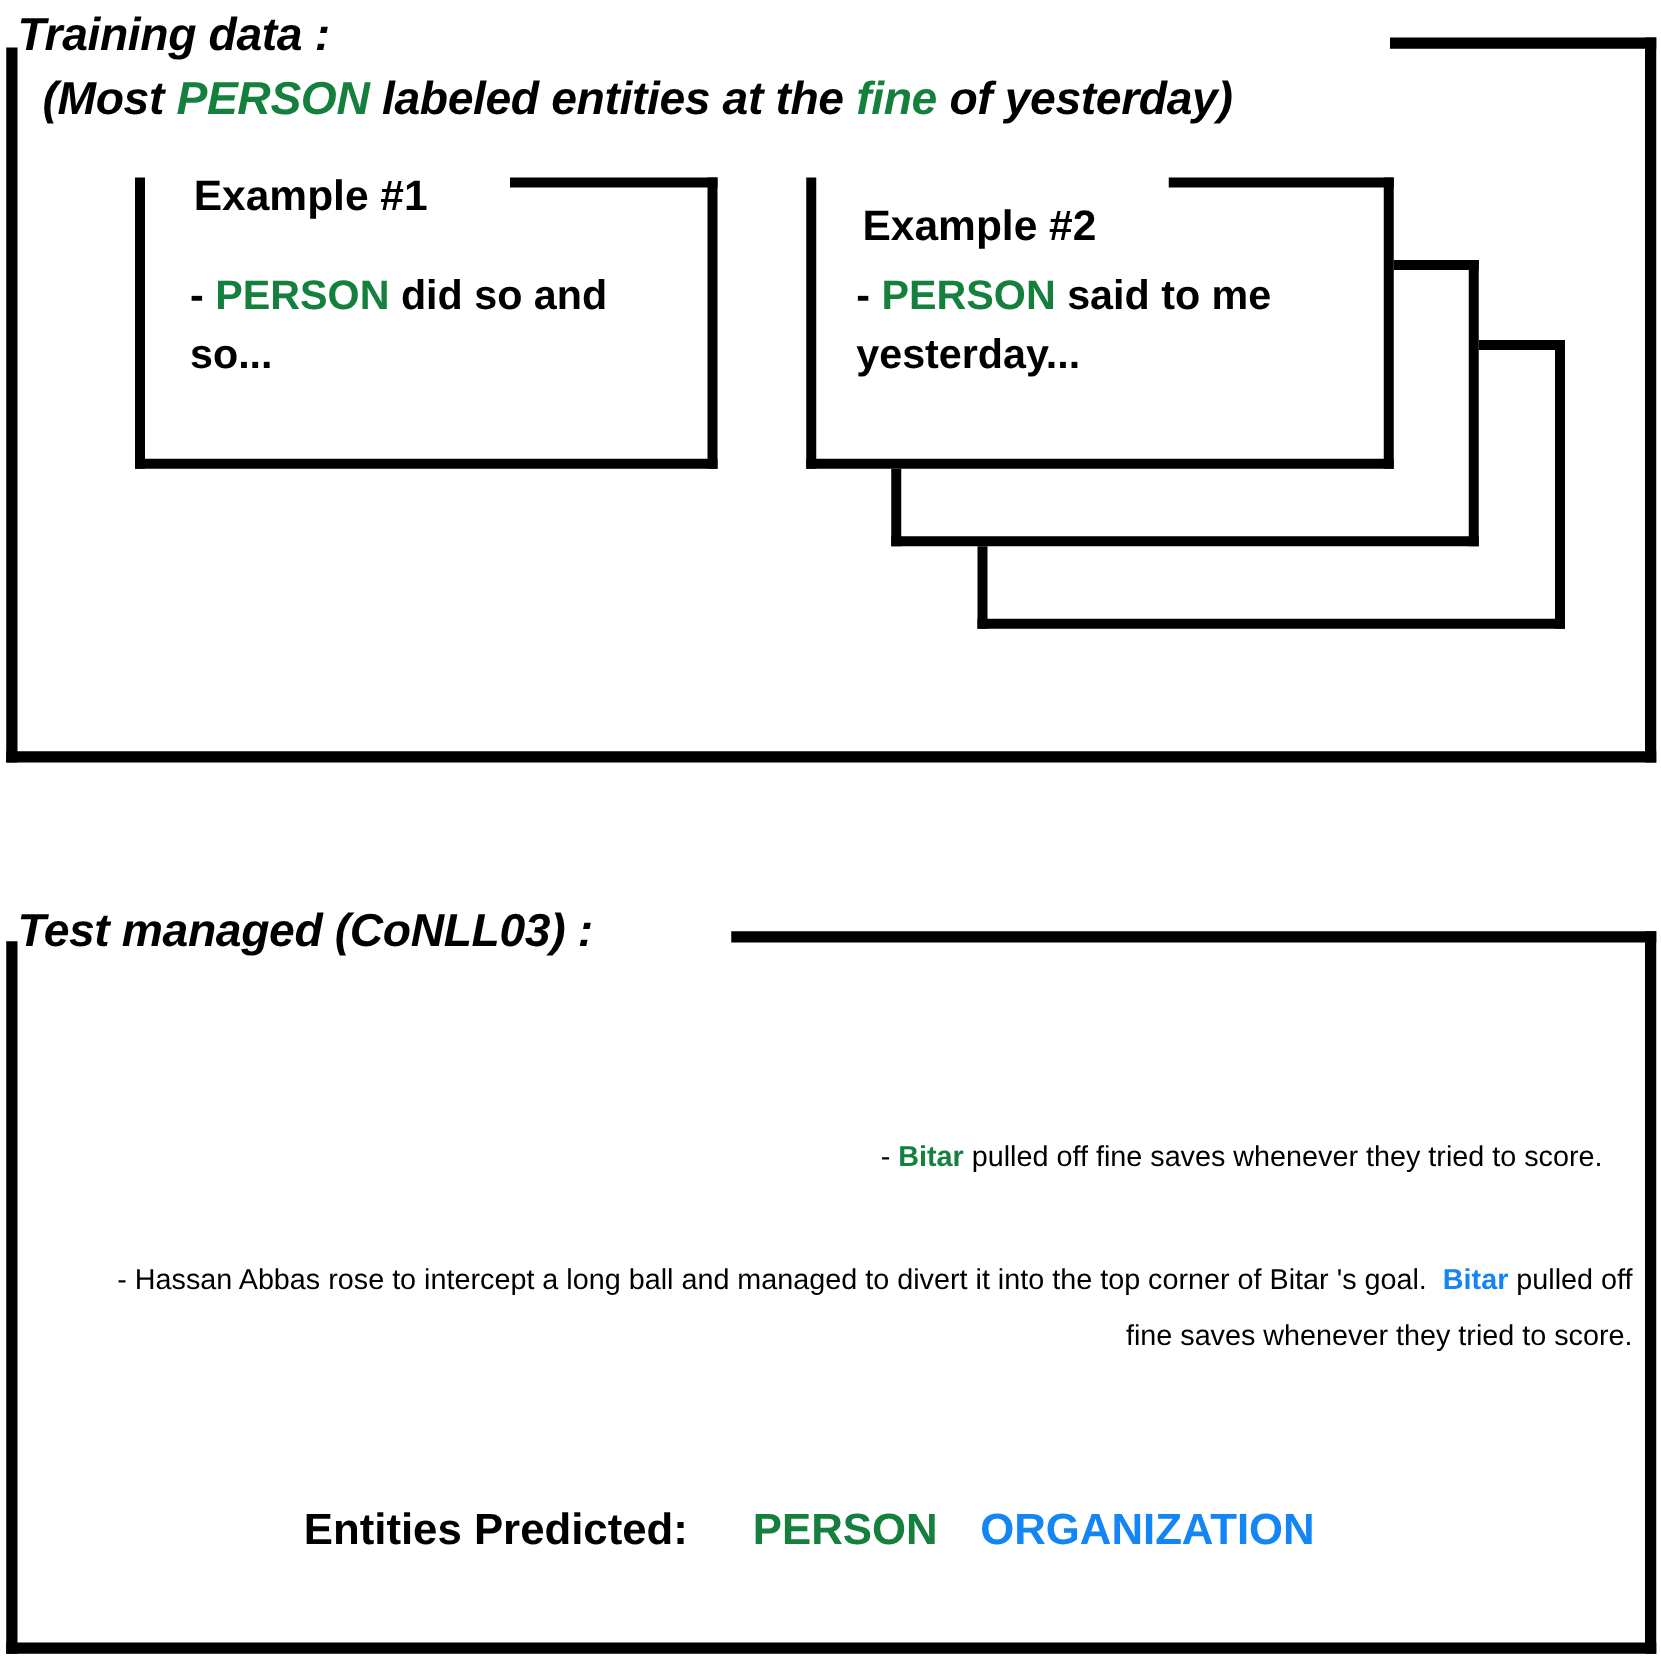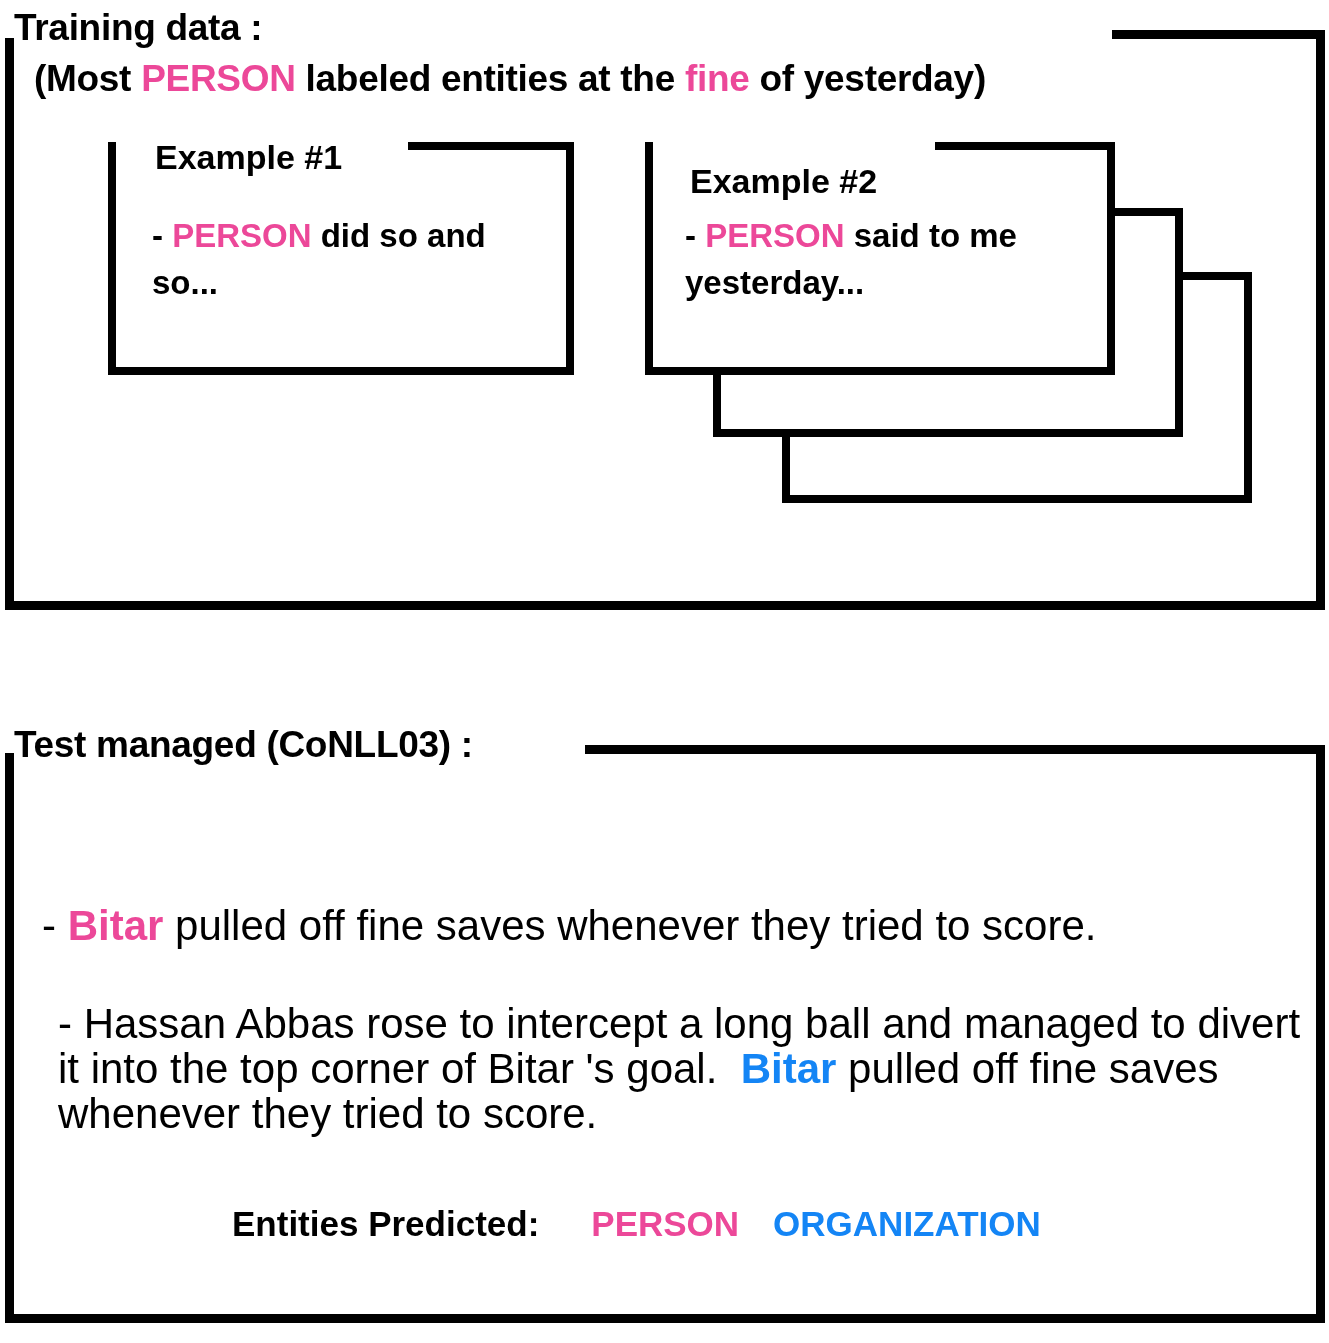--- a/index.html
+++ b/index.html
@@ -21,53 +21,55 @@
 
   
   .hdr {
     position: absolute;
     font-weight: bold;
     font-size: 37px;
     line-height: 44px;
     letter-spacing: -0.3px;
     white-space: nowrap;
     color: #000000;
+    font-style: italic;
   }
 
   .box-title {
     position: absolute;
     font-weight: bold;
     font-size: 34px;
     line-height: 38px;
     white-space: nowrap;
   }
 
   .box-body {
     position: absolute;
     font-size: 33px;
     line-height: 47px;
     font-weight: bold;
   }
 
   .test-line {
     position: absolute;
-    font-size: 42px;
+    font-size: 23px;
     line-height: 45px;
     font-weight: normal;
+    text-align: right;
   }
 
   .ents {
     position: absolute;
     font-weight: bold;
     font-size: 35px;
     line-height: 40px;
     white-space: nowrap;
   }
 
-  .person  { color: #ec4899; }
+  .person  { color: #15803d; }
   .org     { color: #1485F5; }
   .bold    { font-weight: bold; }
 
   
   .mask { position: absolute; background: #ffffff; }
 </style>
 </head>
 <body>
 
 <div>
@@ -141,16 +143,16 @@
   </div>
 
   <div class="test-line" style="left:42px; top:903px; width:1240px;">
     <span>- </span><span class="person bold">Bitar</span><span> pulled off fine saves whenever they tried to score.</span>
   </div>
 
   <div class="test-line" style="left:58px; top:1001px; width:1248px;">
     <span>- Hassan Abbas rose to intercept a long ball and managed to divert it into the top corner of Bitar 's goal.&nbsp; </span><span class="org bold">Bitar</span><span> pulled off fine saves whenever they tried to score.</span>
   </div>
 
-  <div class="ents" style="left:232px; top:1204px;">
+  <div class="ents" style="left:243px; top:1204px;">
     <span>Entities Predicted:</span><span style="display:inline-block;width:52px;"></span><span class="person">PERSON</span><span style="display:inline-block;width:34px;"></span><span class="org">ORGANIZATION</span>
   </div>
 </div>
 
 </body></html>

